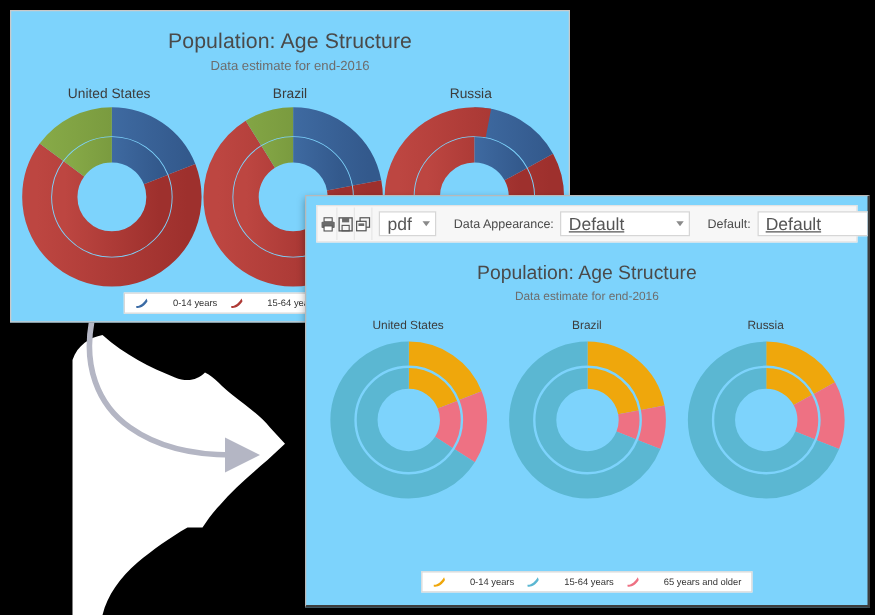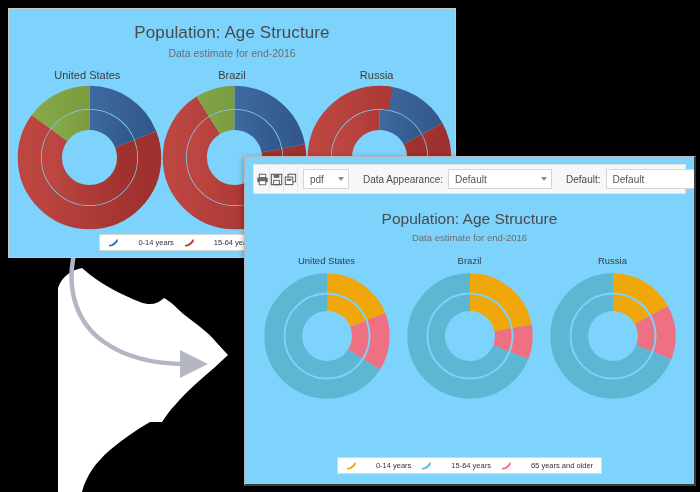--- a/index.html
+++ b/index.html
@@ -103,25 +103,25 @@
   .tb-select {
     height: 20px;
     min-width: 46px;
     background: #ffffff;
     border: 1px solid #d6d6d6;
     margin-left: 5px;
     display: flex;
     align-items: center;
     justify-content: space-between;
     padding: 0 4px 0 6px;
-    font-size: 10px;
+    font-size: 14px;
     color: #555555;
     box-sizing: border-box;
   }
-  .tb-select.wide { min-width: 104px; }
+  .tb-select.wide { min-width: 104px; text-decoration: underline; }
   .tb-label {
     font-size: 10px;
     color: #4b4b4b;
     margin-left: 14px;
     white-space: nowrap;
   }
   .caret {
     width: 0; height: 0;
     border-left: 3.5px solid transparent;
     border-right: 3.5px solid transparent;

